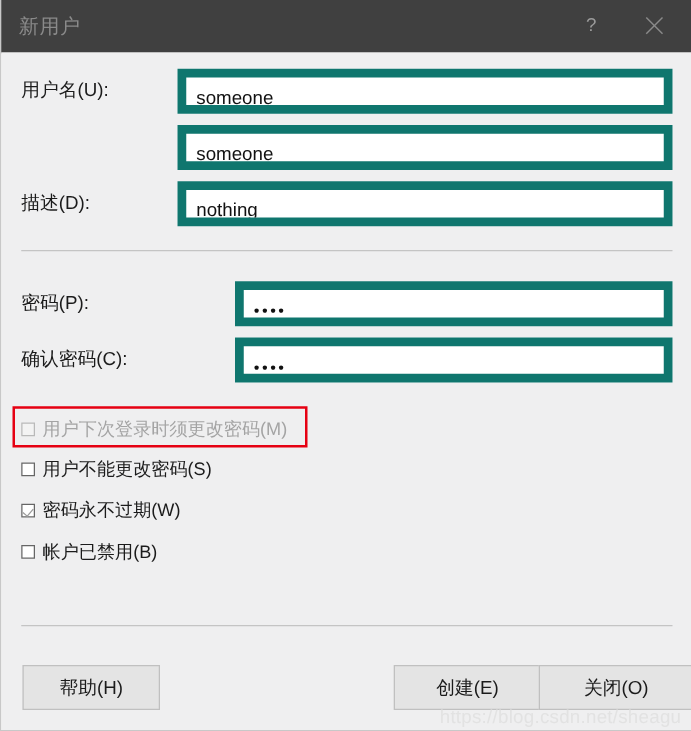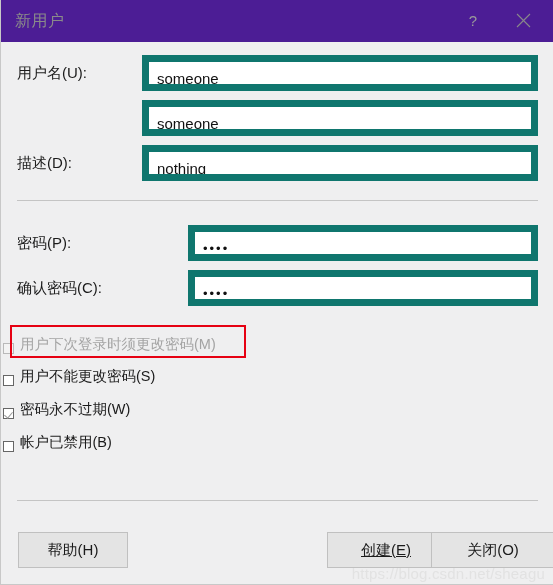--- a/index.html
+++ b/index.html
@@ -25,21 +25,21 @@
     border-right: 1px solid #c8c8c8;
     border-bottom: 1px solid #c8c8c8;
   }
 
   
   #titlebar {
     position: absolute;
     left: 0; top: 0;
     width: 552px;
     height: 42px;
-    background: #4c1d95;
+    background: #404040;
     border-bottom: 1px solid #e5e5e5;
   }
   #title-text {
     position: absolute;
     left: 14px;
     top: 11px;
     font-size: 16px;
     color: #8a8a8a;
     letter-spacing: 0.5px;
     white-space: nowrap;
@@ -131,24 +131,24 @@
     width: 521px;
     height: 1px;
     background: #c4c4c4;
   }
   #sep-top { top: 158px; }
   #sep-bottom { top: 458px; }
 
   
   .check-row {
     position: absolute;
-    left: 2px;
+    left: 16px;
     height: 22px;
     display: flex;
-    align-items: flex-end;
+    align-items: center;
     cursor: default;
   }
   #check-must-change { top: 290px; }
   #check-cannot-change { top: 322px; }
   #check-never-expires { top: 355px; }
   #check-account-disabled { top: 388px; }
 
   .cb-box {
     width: 11px;
     height: 11px;
@@ -205,21 +205,21 @@
     border: 1px solid #c0c0c0;
     font-size: 15px;
     color: #1b1b1b;
     display: flex;
     align-items: center;
     justify-content: center;
     cursor: default;
     white-space: nowrap;
   }
   #btn-help { left: 17px; width: 110px; }
-  #btn-create { left: 326px; width: 118px; text-decoration: underline; }
+  #btn-create { left: 314px; width: 118px; }
   #btn-close { left: 430px; width: 124px; }
 
   
   #watermark {
     position: absolute;
     right: 7px;
     bottom: 2px;
     font-size: 15px;
     color: #e2e2e2;
     white-space: nowrap;

